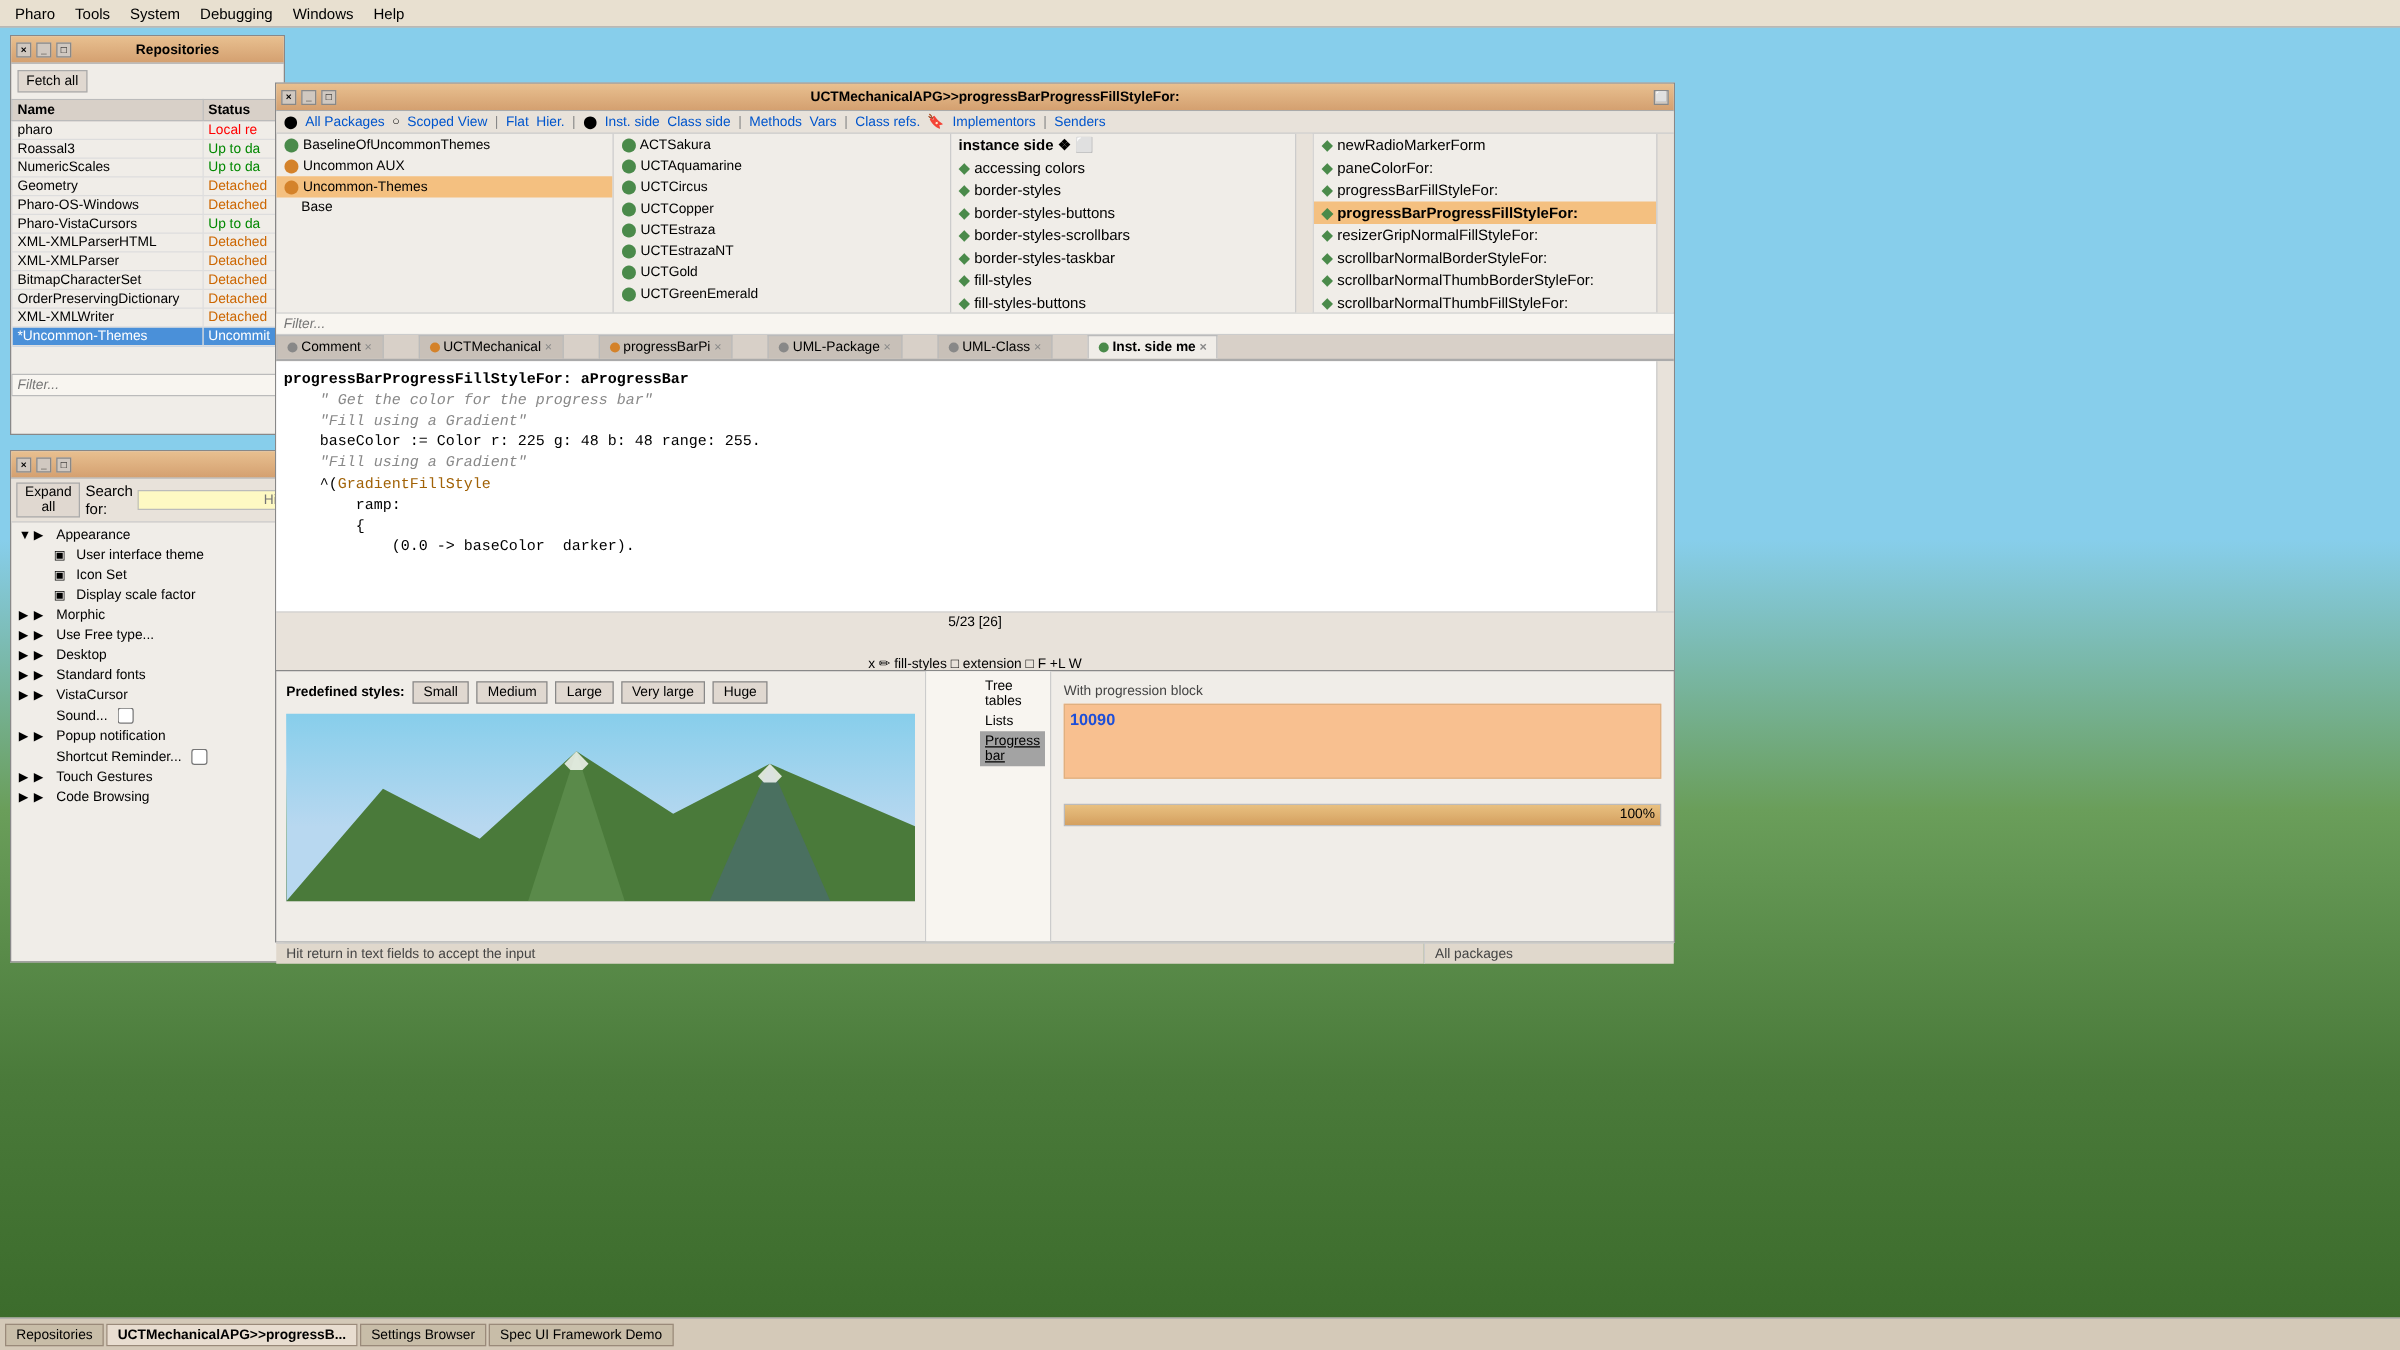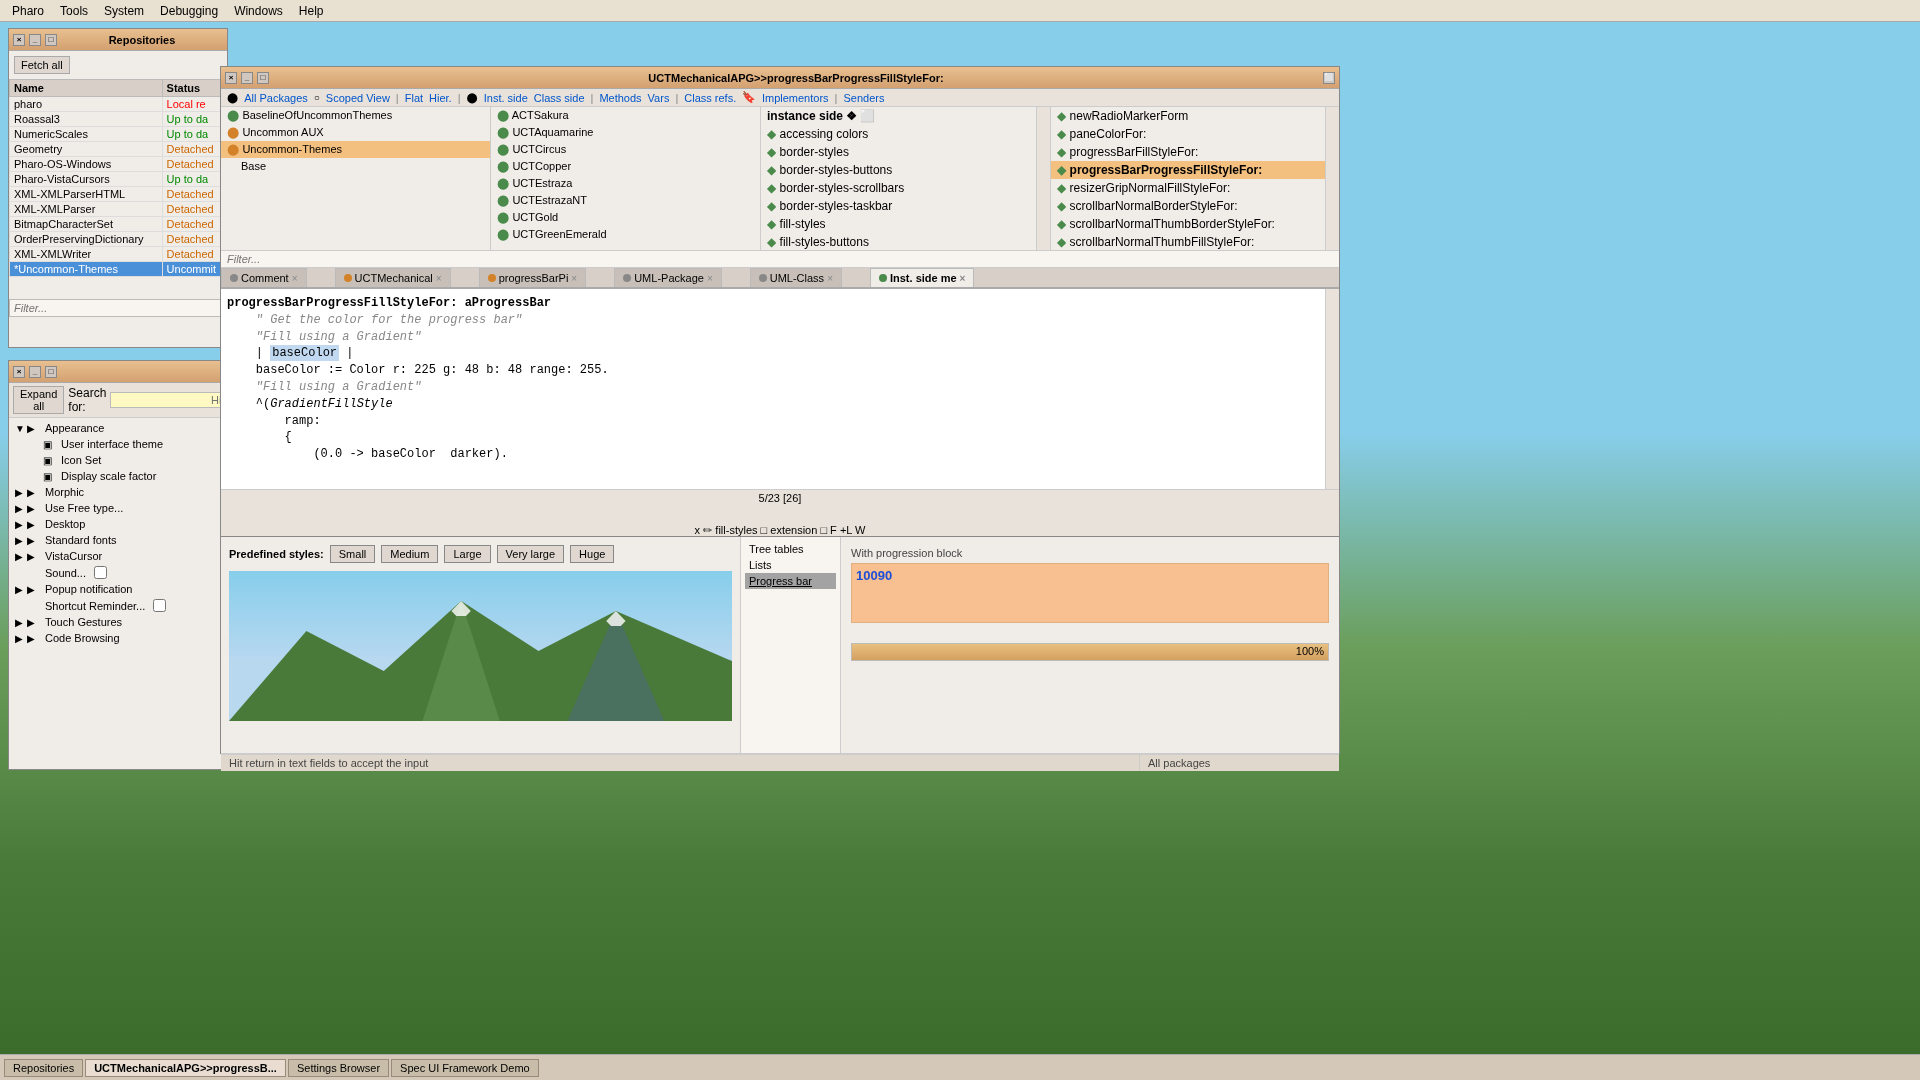--- a/index.html
+++ b/index.html
@@ -333,21 +333,21 @@
 
     .mountain-img {
       width: 100%;
       height: 150px;
       background: linear-gradient(180deg, #87CEEB 0%, #b8d8f0 30%, #6a9e5a 60%, #3a6a2a 100%);
       position: relative;
       overflow: hidden;
     }
 
     .demo-list { font-size: 11px; list-style: none; padding: 4px; }
-    .demo-list li { padding: 2px 4px; cursor: pointer; }
+    .demo-list li { padding: 2px 4px; cursor: pointer; margin-left: 39px; }
     .demo-list li.selected { background: #a3a3a3; text-decoration: underline; }
 
     .progress-section { padding: 6px; }
     .progress-label { font-size: 11px; margin-bottom: 4px; color: #444; }
     .progress-bar-container {
       background: #a3a3a3;
       border: 1px solid #bbb;
       height: 18px;
       width: 100%;
       margin-bottom: 6px;
@@ -670,24 +670,23 @@
         <span>Inst. side me</span>
         <span class="tab-close">×</span>
       </div>
     </div>
 
   <div style="display:flex; flex:1; height:200px;">
     <div class="code-editor" id="code-editor">
     <div class="code-line" style="font-weight: bold;">progressBarProgressFillStyleFor: aProgressBar</div>
         <div class="code-line" style="color: rgb(136, 136, 136); font-style: italic;">    " Get the color for the progress bar"</div>
         <div class="code-line" style="color: rgb(136, 136, 136); font-style: italic;">    "Fill using a Gradient"</div>
-        <div class="code-line">    | <span style="background:#c0d8f0; padding:1px 2px;">baseColor</span> |</div>
         <div class="code-line">    baseColor := Color r: 225 g: 48 b: 48 range: 255.</div>
         <div class="code-line" style="color: rgb(136, 136, 136); font-style: italic;">    "Fill using a Gradient"</div>
-        <div class="code-line">    ^(<span style="color:#000000;font-style:italic;">GradientFillStyle</span></div>
+        <div class="code-line">    ^(<span style="color:#a16207;">GradientFillStyle</span></div>
         <div class="code-line">        ramp:</div>
         <div class="code-line">        {</div>
         <div class="code-line">            (0.0 -&gt; baseColor  darker).</div>
       </div>
     <div class="vertical-scroll" style="width:14px;"></div>
   </div>
 
   <div class="editor-status">
     <span>5/23 [26]</span>
     <div style="flex:1;"></div>

